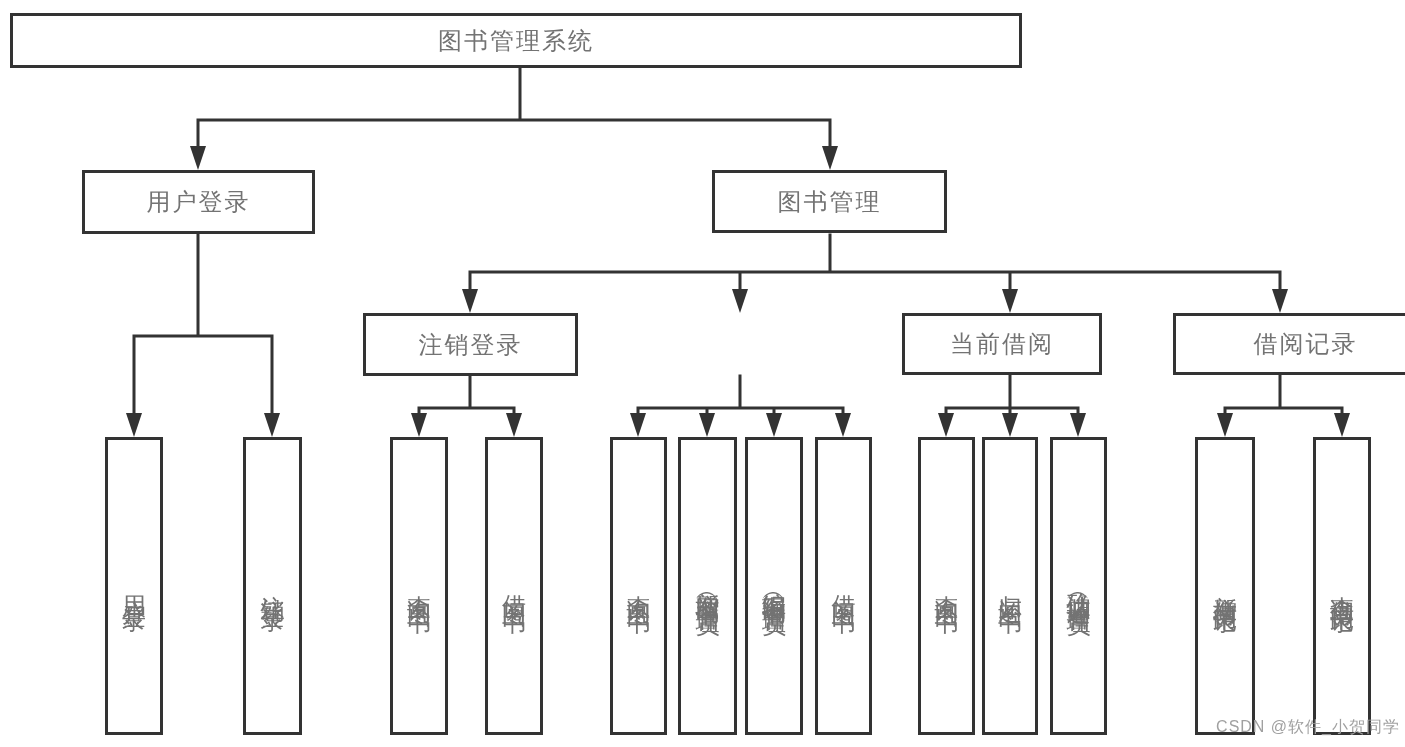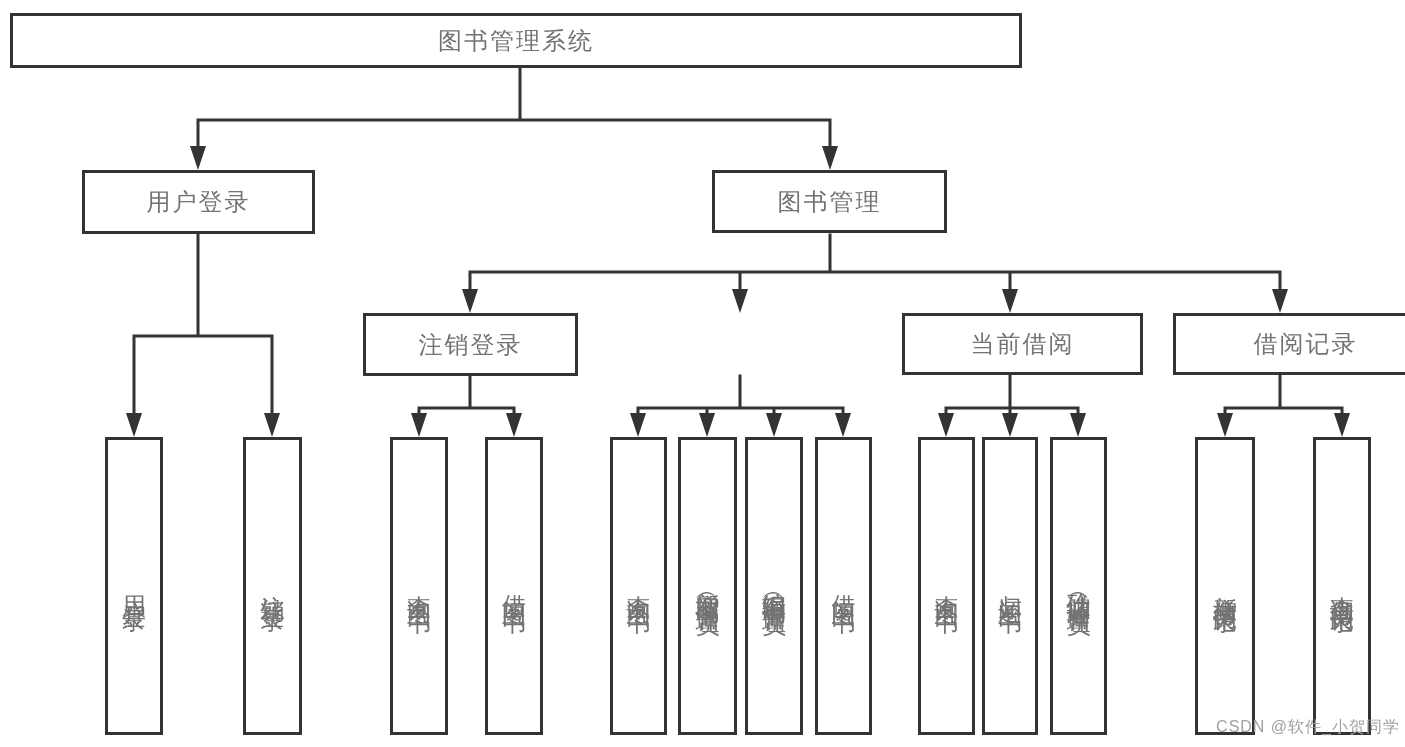--- a/index.html
+++ b/index.html
@@ -28,21 +28,21 @@
     letter-spacing:5px;
     font-size:24px;
     white-space:normal;
   }
   
   .n-root    {left:10px;  top:13px;  width:1012px; height:55px;}
   .n-login   {left:82px;  top:170px; width:233px;  height:64px;}
   .n-mgmt    {left:712px; top:170px; width:235px;  height:63px;}
   .n-rec     {left:363px; top:313px; width:215px;  height:63px;}
   .n-borrow  {left:633px; top:313px; width:215px;  height:63px;}
-  .n-current {left:902px; top:313px; width:241px;  height:62px;}
+  .n-current {left:902px; top:313px; width:200px;  height:62px;}
   .n-records {left:1173px;top:313px; width:250px;  height:62px;padding-left:15px;}
   
   .leaf{top:437px;height:298px;}
   .l-login1   {left:105px; width:58px;}
   .l-login2   {left:243px; width:59px;}
   .l-rec1     {left:390px; width:58px;}
   .l-rec2     {left:485px; width:58px;}
   .l-borrow1  {left:610px; width:57px;}
   .l-borrow2  {left:678px; width:59px; letter-spacing:3px;}
   .l-borrow3  {left:745px; width:58px; letter-spacing:3px;}

